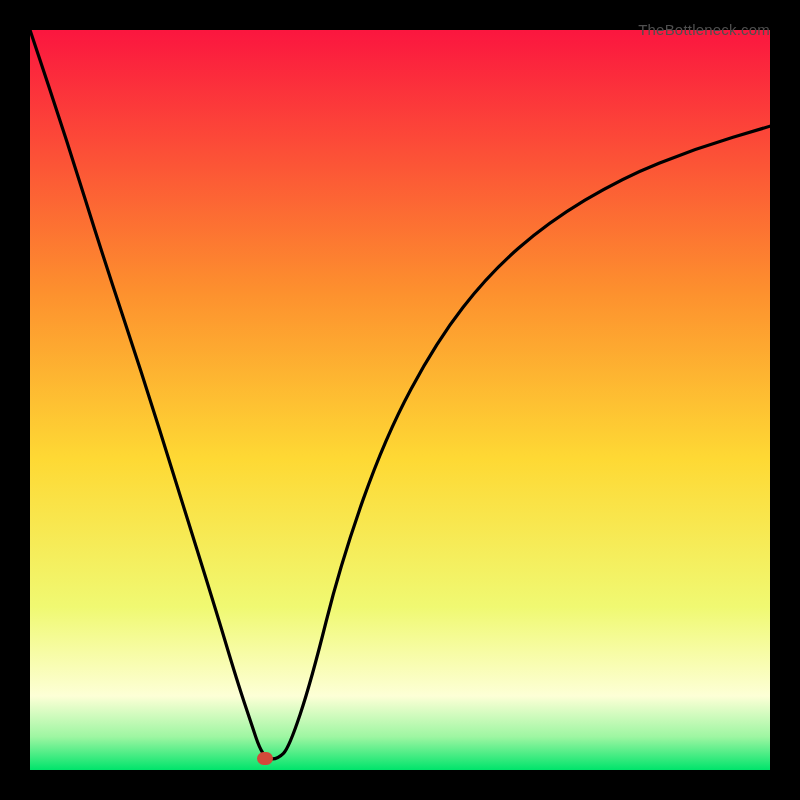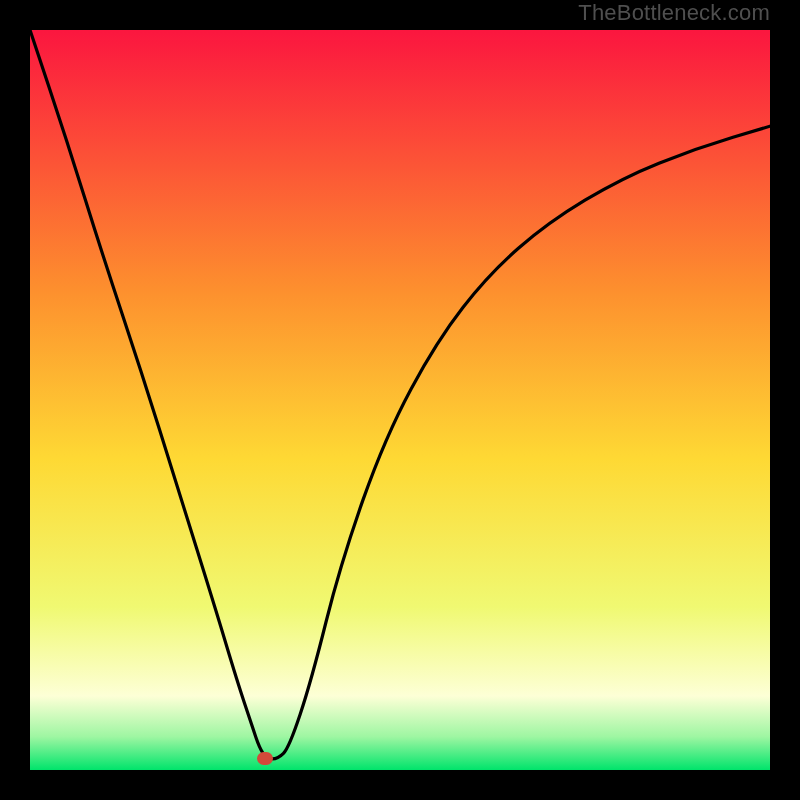--- a/index.html
+++ b/index.html
@@ -21,24 +21,24 @@
   .plot {
     position: absolute;
     left: 30px;
     top: 30px;
     width: 740px;
     height: 740px;
     overflow: hidden;
   }
   .watermark {
     position: absolute;
-    top: 0;
+    top: 21px;
     right: 30px;
     color: #4f4f4f;
-    font-size: 22px;
+    font-size: 15px;
     font-weight: 500;
     letter-spacing: 0.2px;
   }
   .marker {
     position: absolute;
     background: #d24a3a;
     border-radius: 50% / 60%;
   }
 </style>
 </head>

